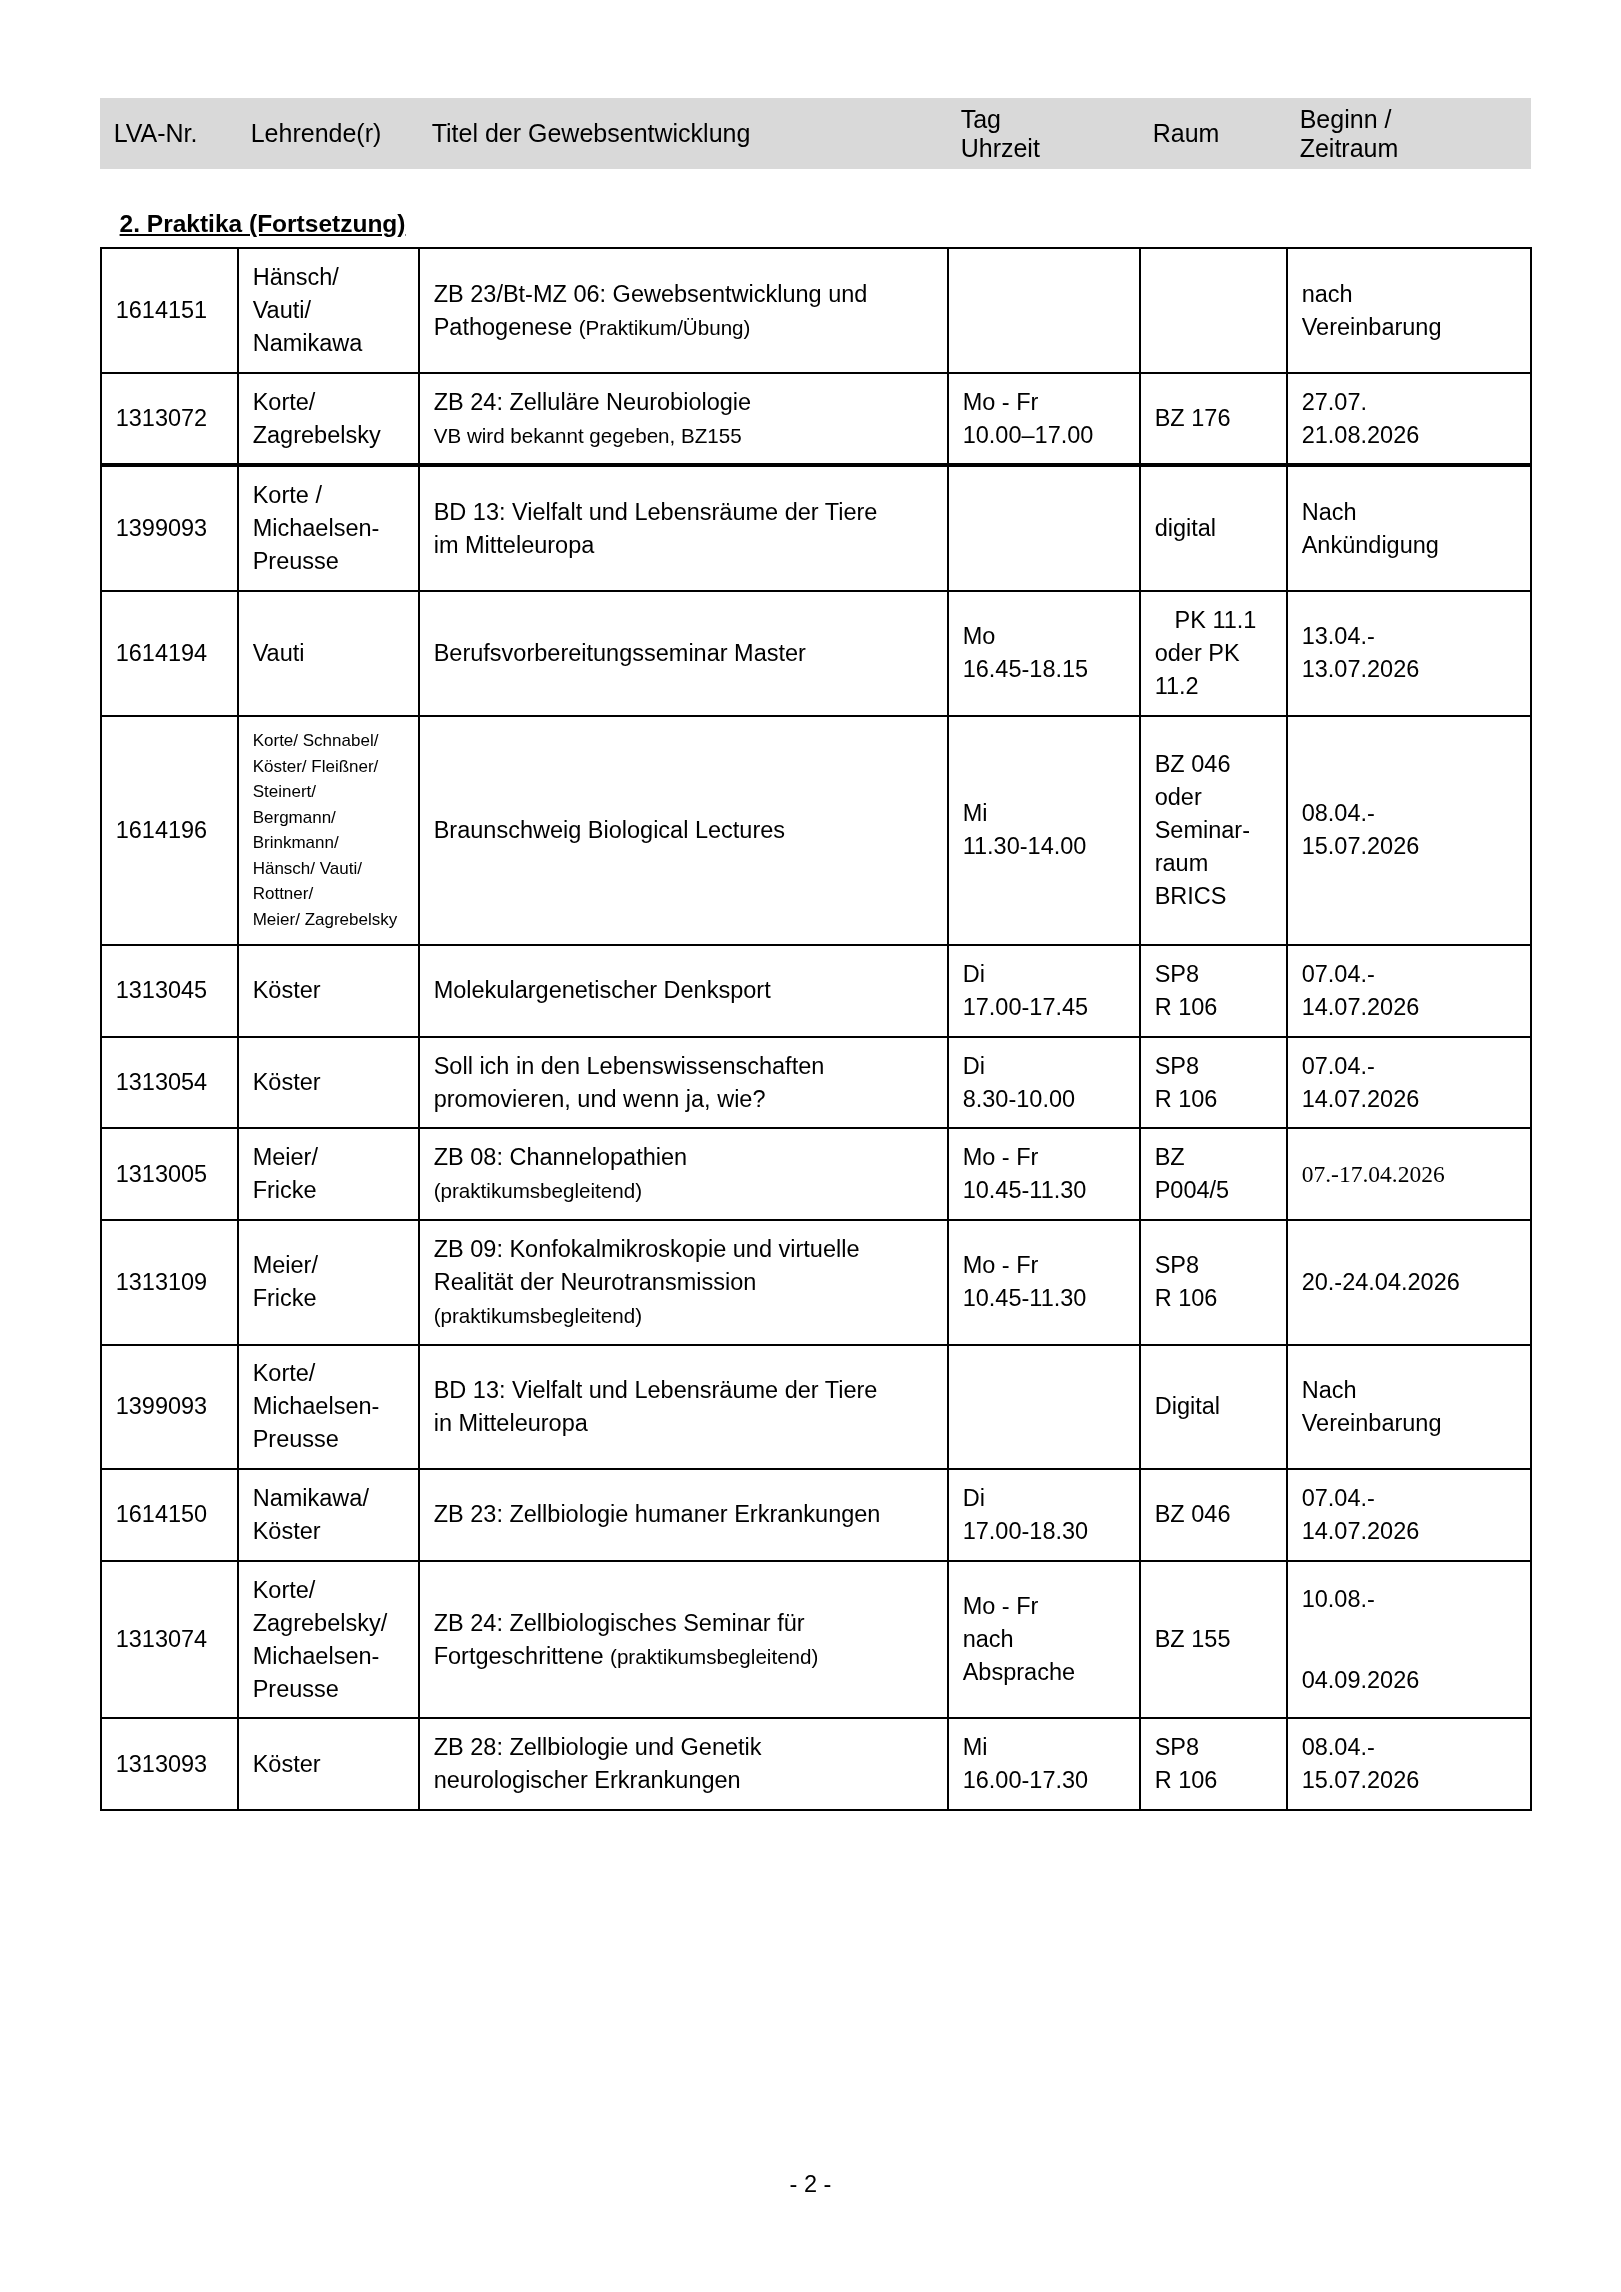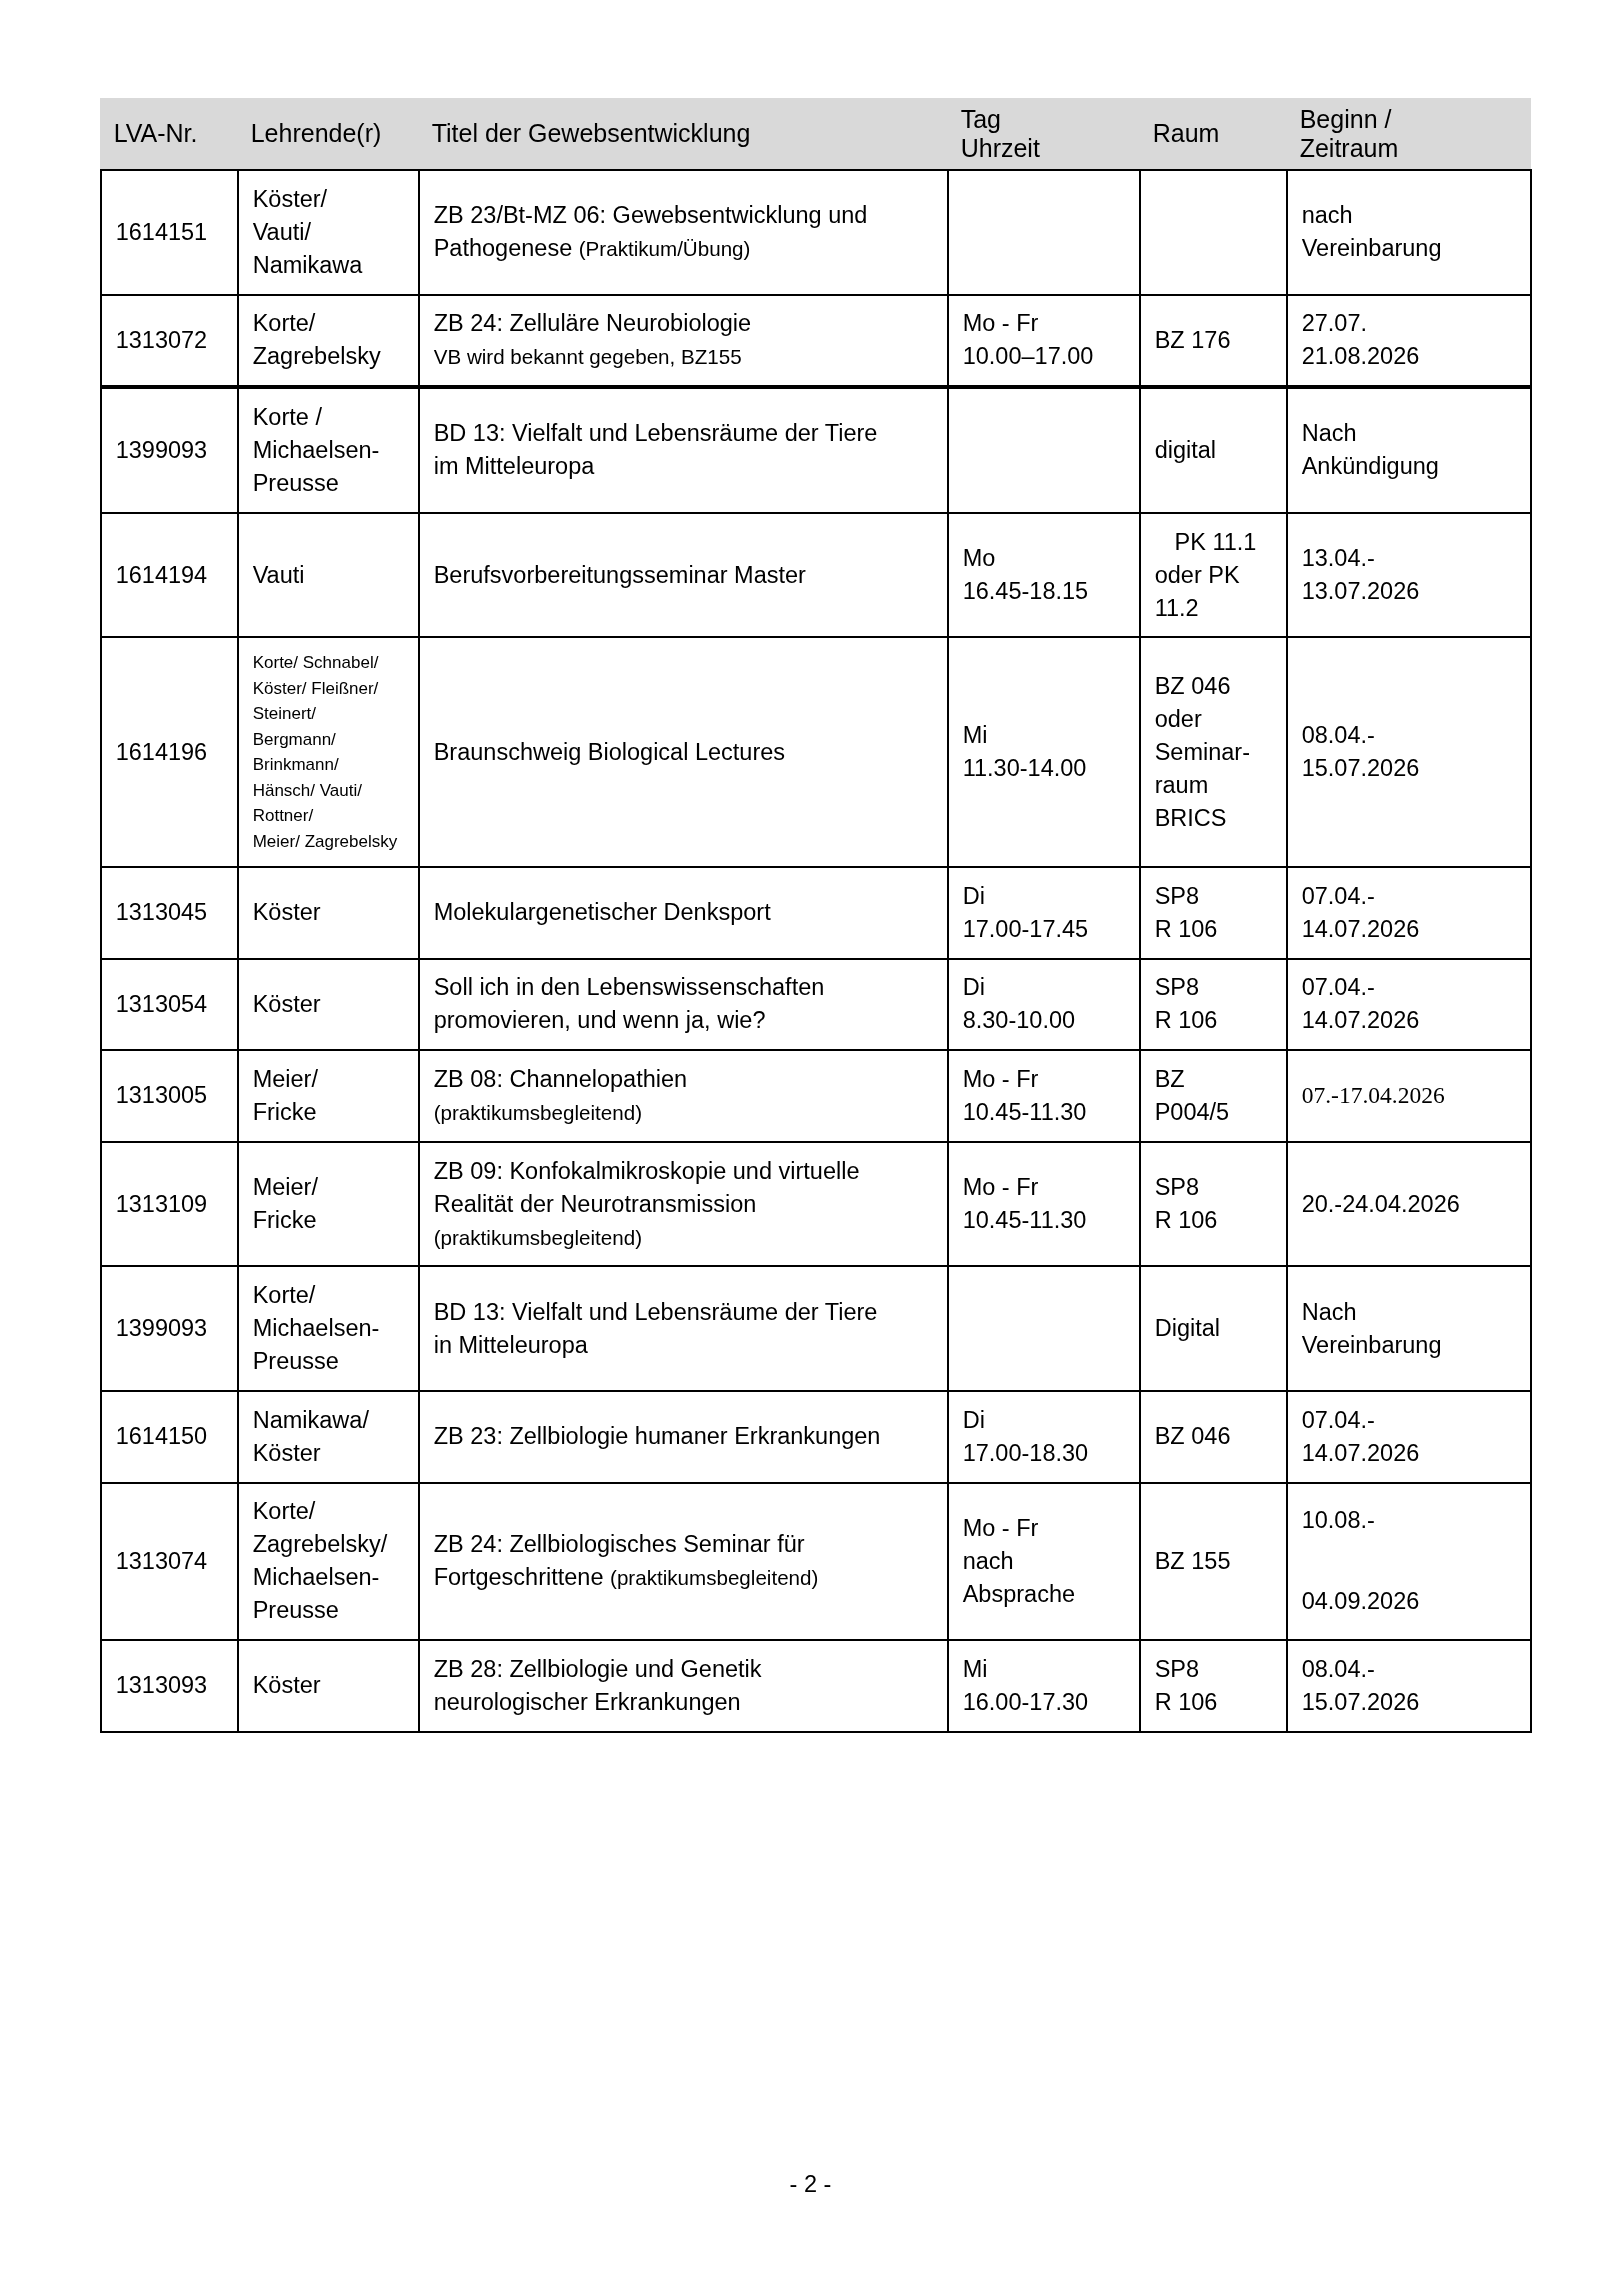--- a/index.html
+++ b/index.html
@@ -123,34 +123,35 @@
       <span class="l2">Uhrzeit</span>
     </div>
     <div class="ch ch-raum">Raum</div>
     <div class="ch ch-beginn">
       <span class="l2">Beginn /</span>
       <span class="l2">Zeitraum</span>
     </div>
   </div>
 
   <div id="sections-root">
+      <div class="section-title">2. Praktika (Fortsetzung)</div>
       <table class="lv">
         <colgroup>
           <col class="c-lva">
           <col class="c-doz">
           <col class="c-titel">
           <col class="c-tag">
           <col class="c-raum">
           <col class="c-beginn">
         </colgroup>
         <tbody>
           <tr>
             <td class="lva">1614151</td>
             <td class="doz">
-              <span style="display: block;">Köster/</span>
+              <span style="display: block;">Hänsch/</span>
               <span style="display: block;">Vauti/</span>
               <span style="display: block;">Namikawa</span>
             </td>
             <td class="titel">
               <span class="main">ZB 23/Bt-MZ 06: Gewebsentwicklung und</span>
               <span class="main">Pathogenese <span class="inline-sub">(Praktikum/Übung)</span></span>
             </td>
             <td class="tag">
               <span style="display: block;"></span>
             </td>

